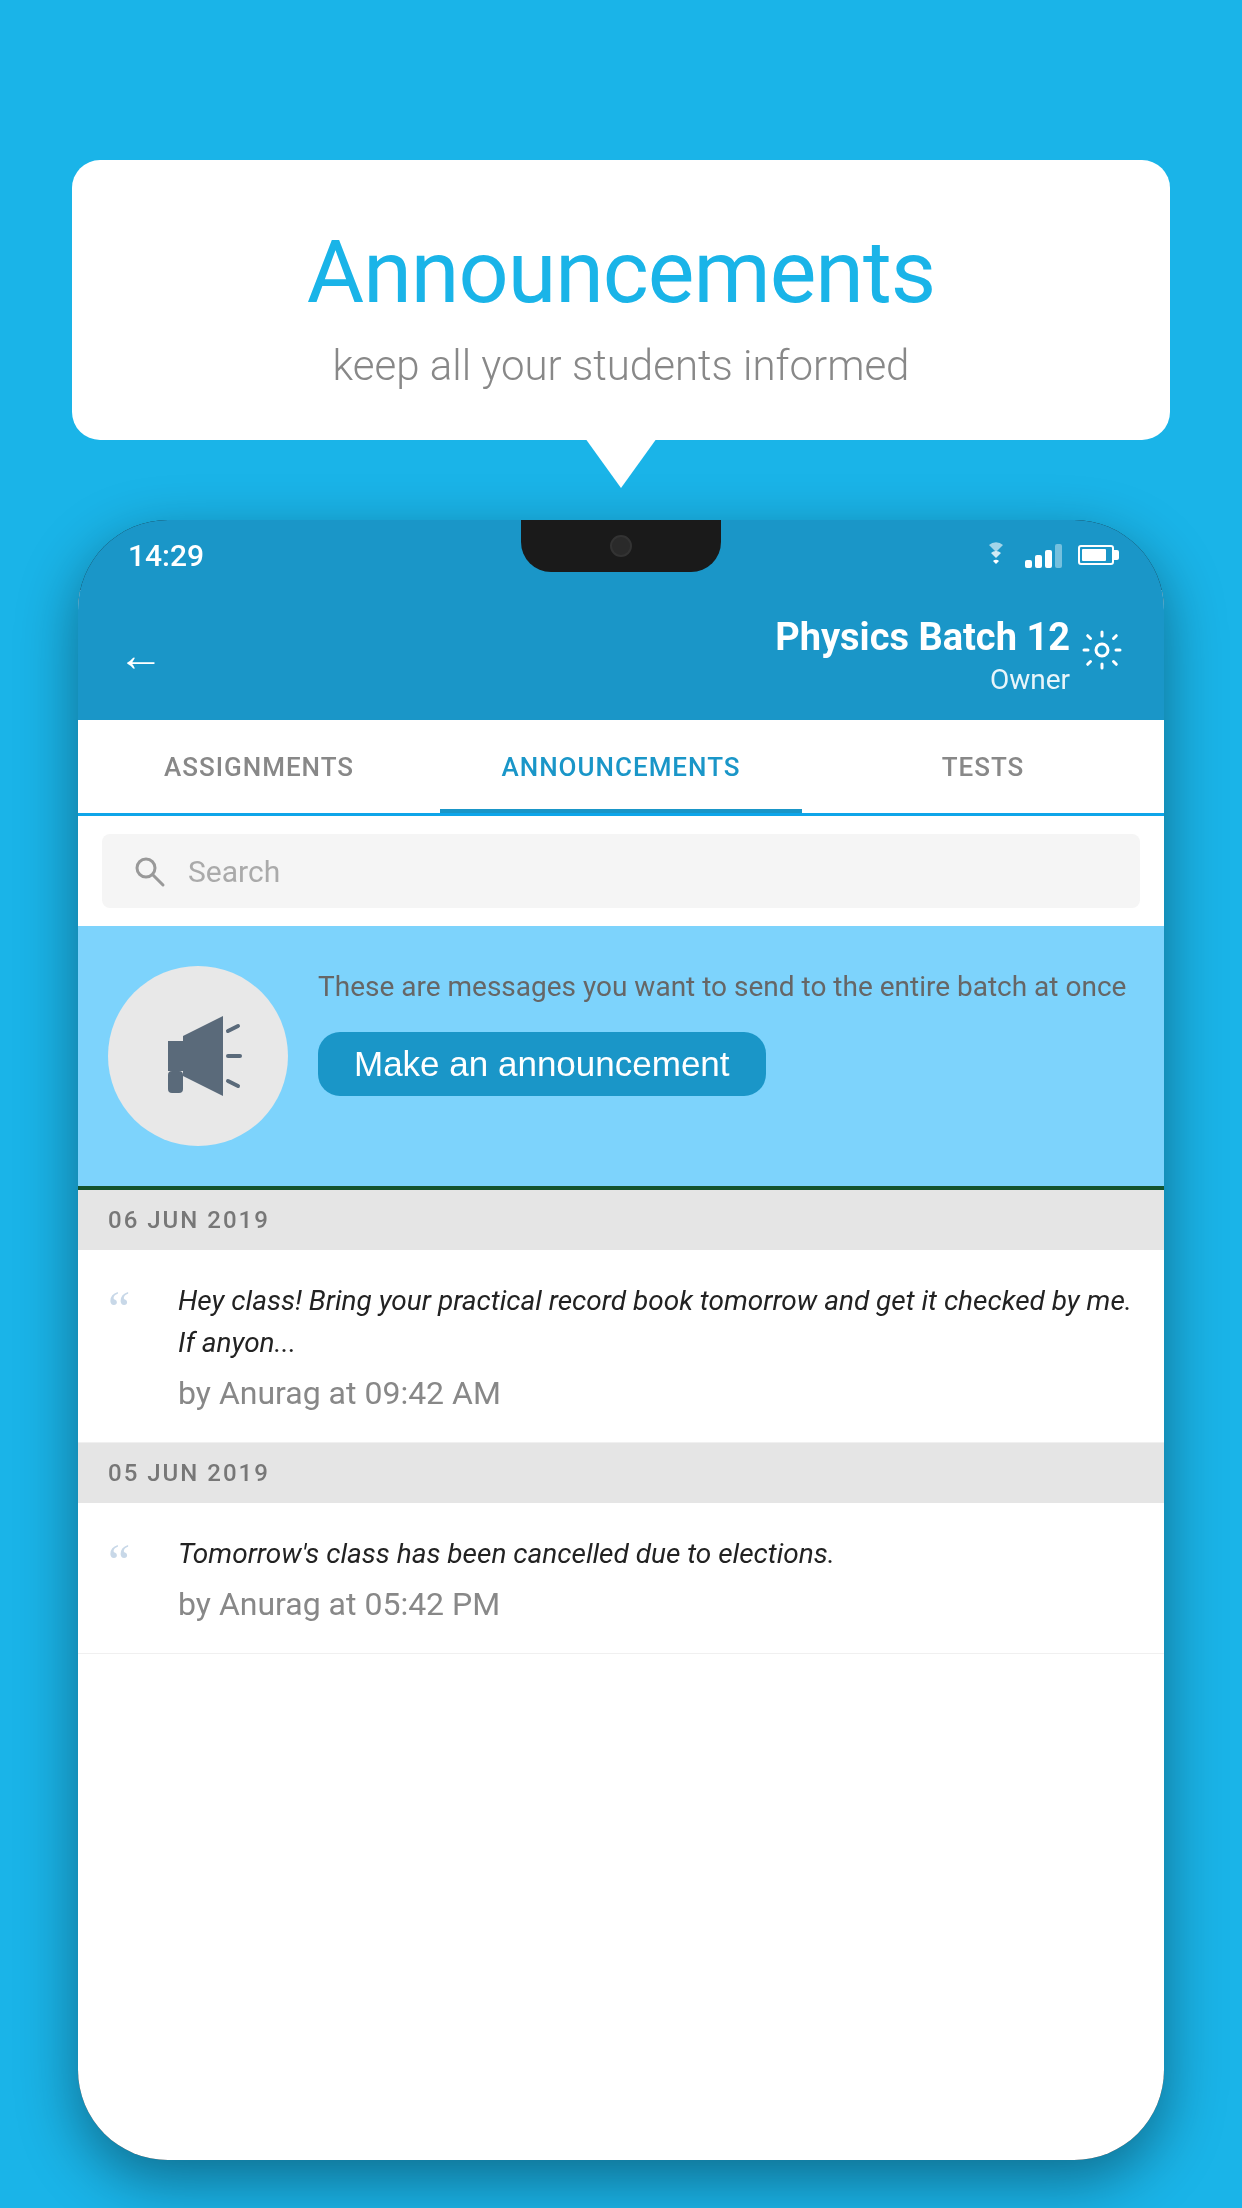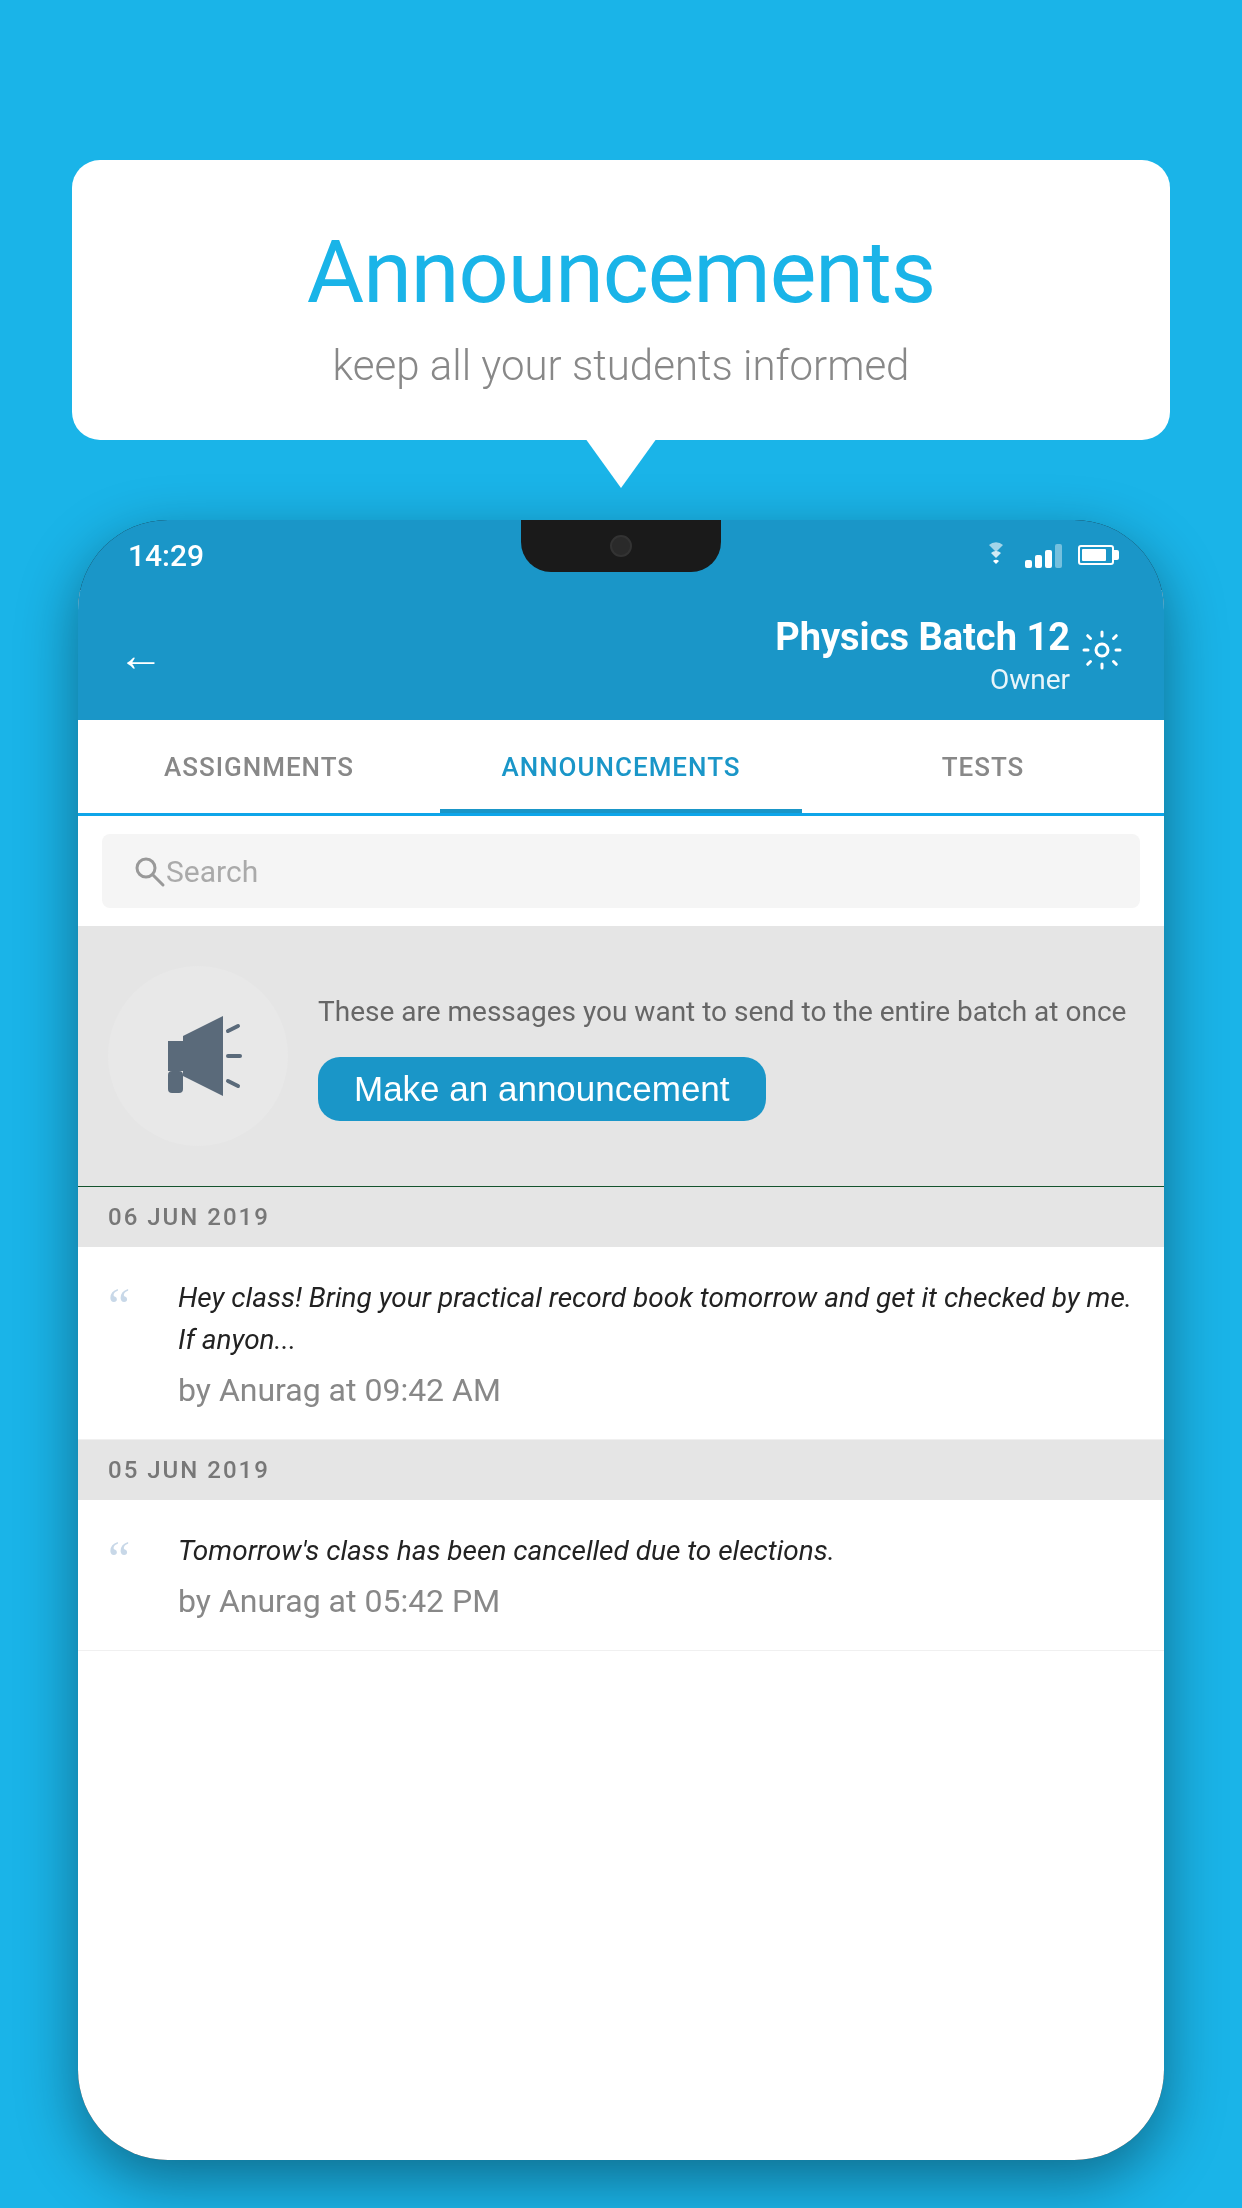--- a/index.html
+++ b/index.html
@@ -269,35 +269,35 @@
       background: white;
     }
 
     .search-bar {
       background: #f5f5f5;
       border-radius: 8px;
       height: 74px;
       display: flex;
       align-items: center;
       padding: 0 30px;
-      gap: 0;
+      gap: 22px;
     }
 
     .search-text {
       color: #aaa;
       font-size: 30px;
     }
 
     
     .announcement-promo {
       display: flex;
-      align-items: center;
+      align-items: flex-start;
       padding: 40px 30px;
-      background: #e5e5e5;
-      border-bottom: 1px solid #14532d;
+      background: #7dd3fc;
+      border-bottom: 4px solid #14532d;
     }
 
     .promo-icon-circle {
       width: 180px;
       height: 180px;
       border-radius: 50%;
       background: #e8e8e8;
       display: flex;
       align-items: center;
       justify-content: center;

